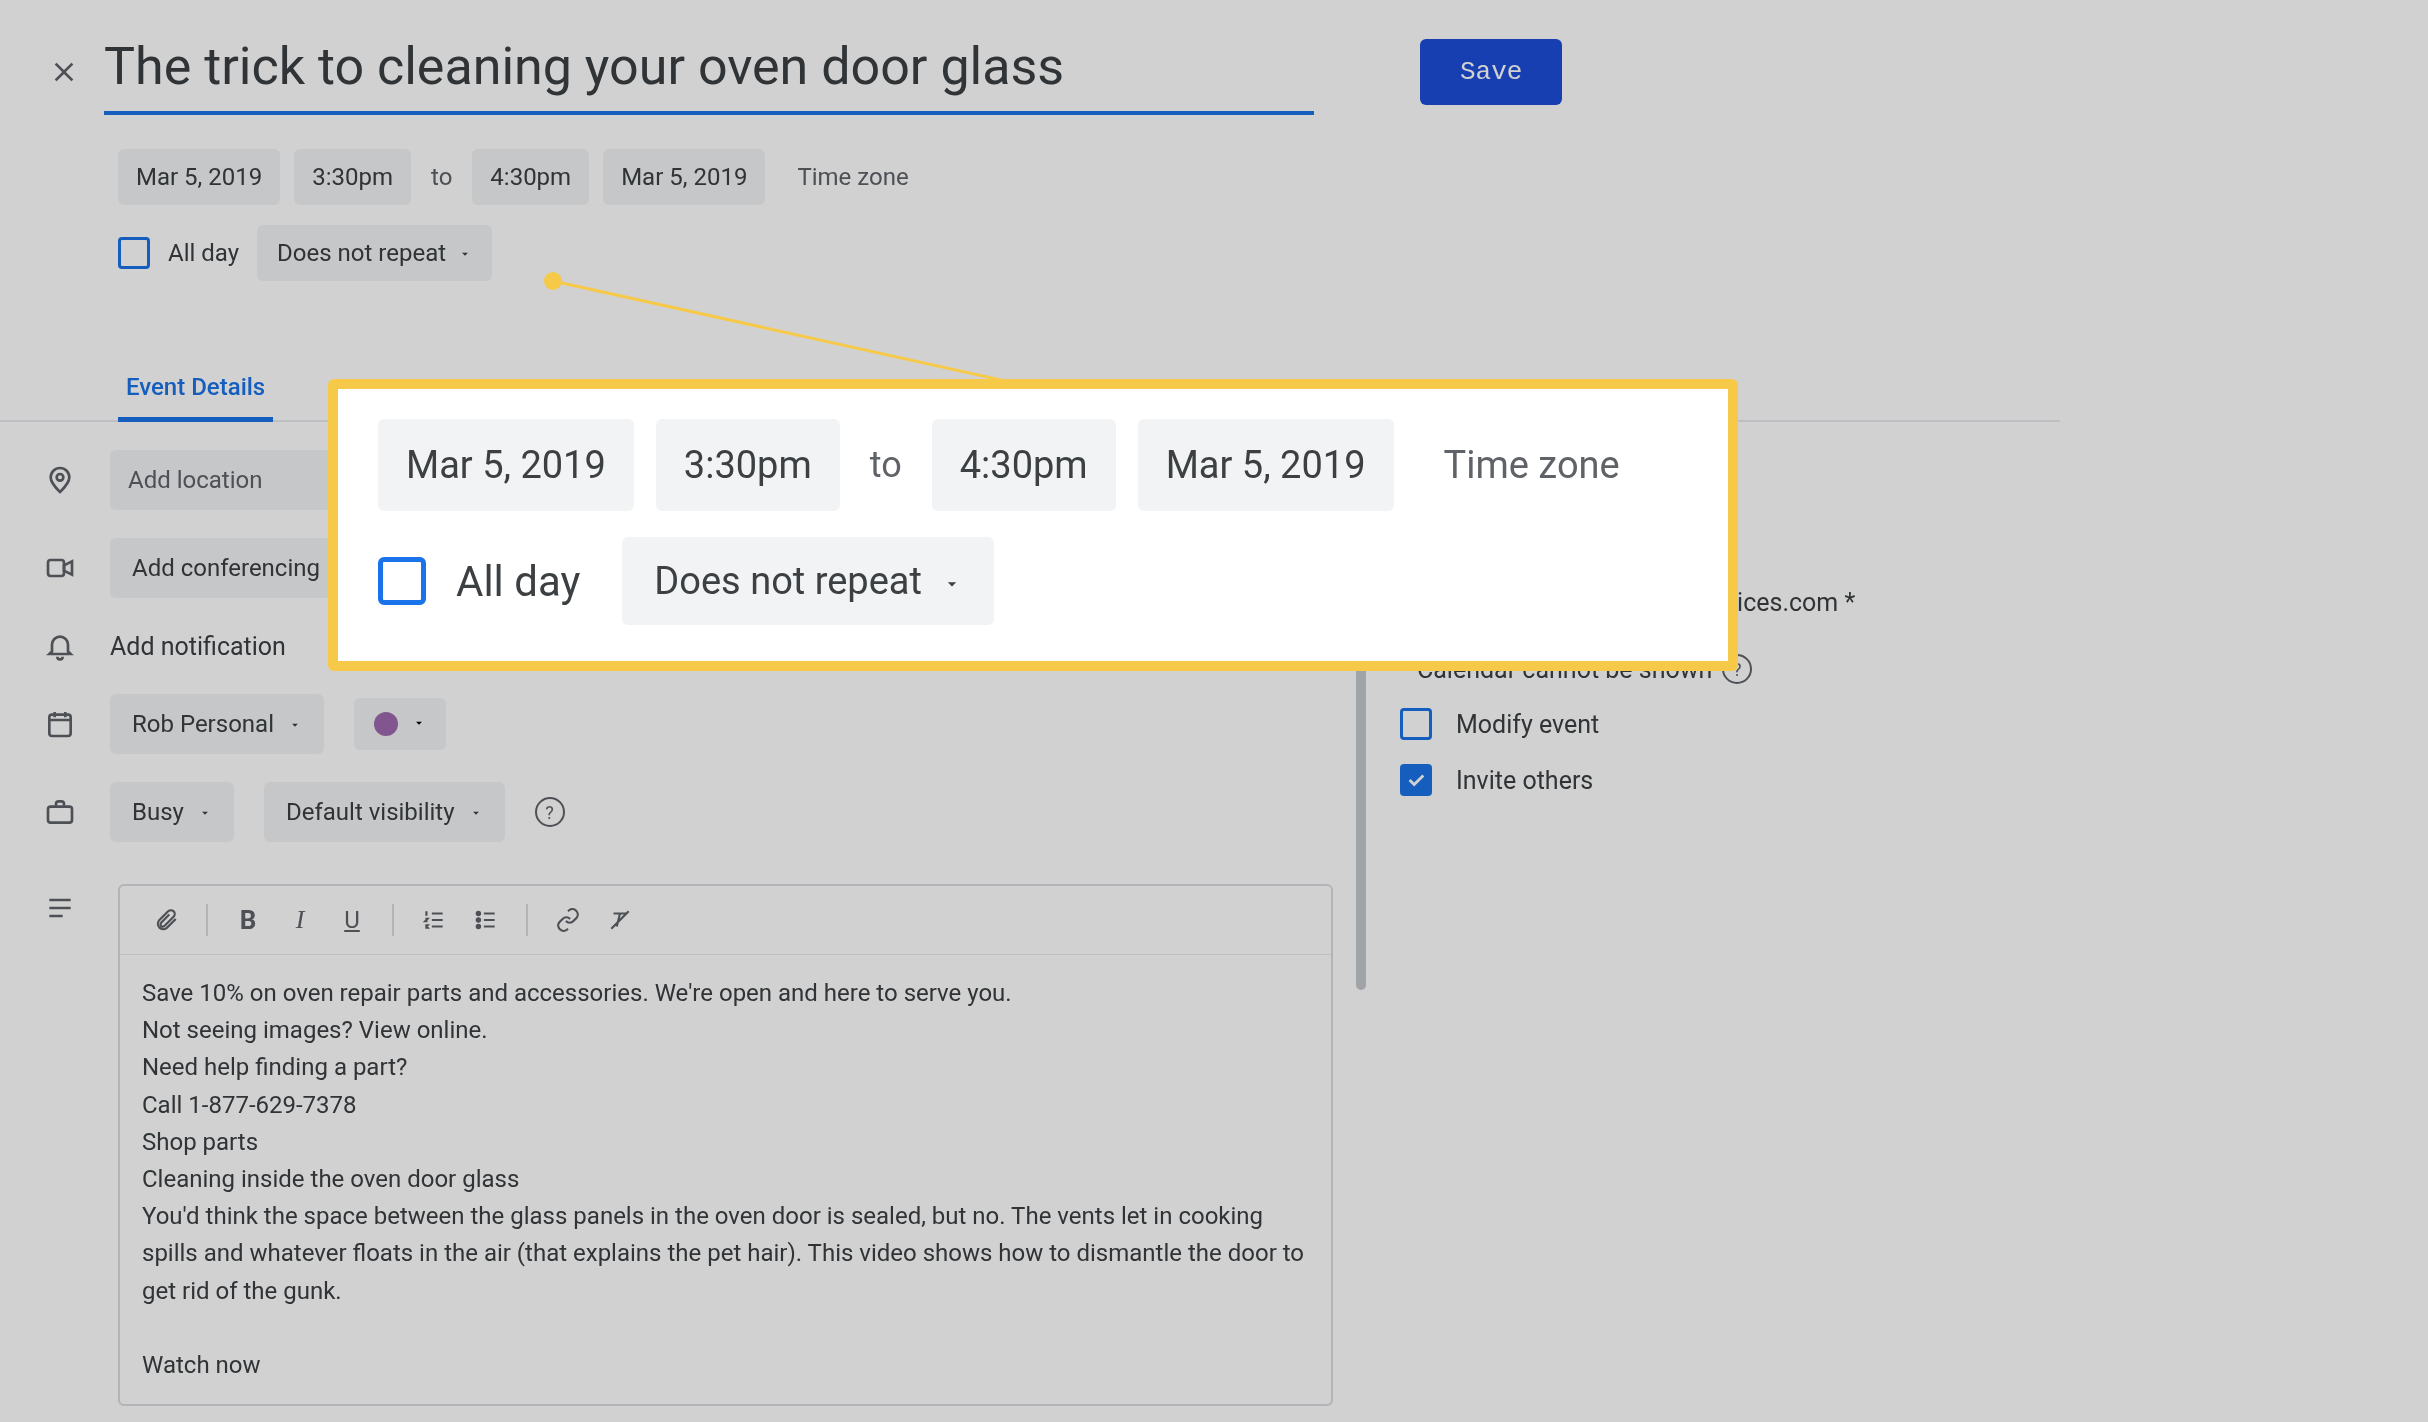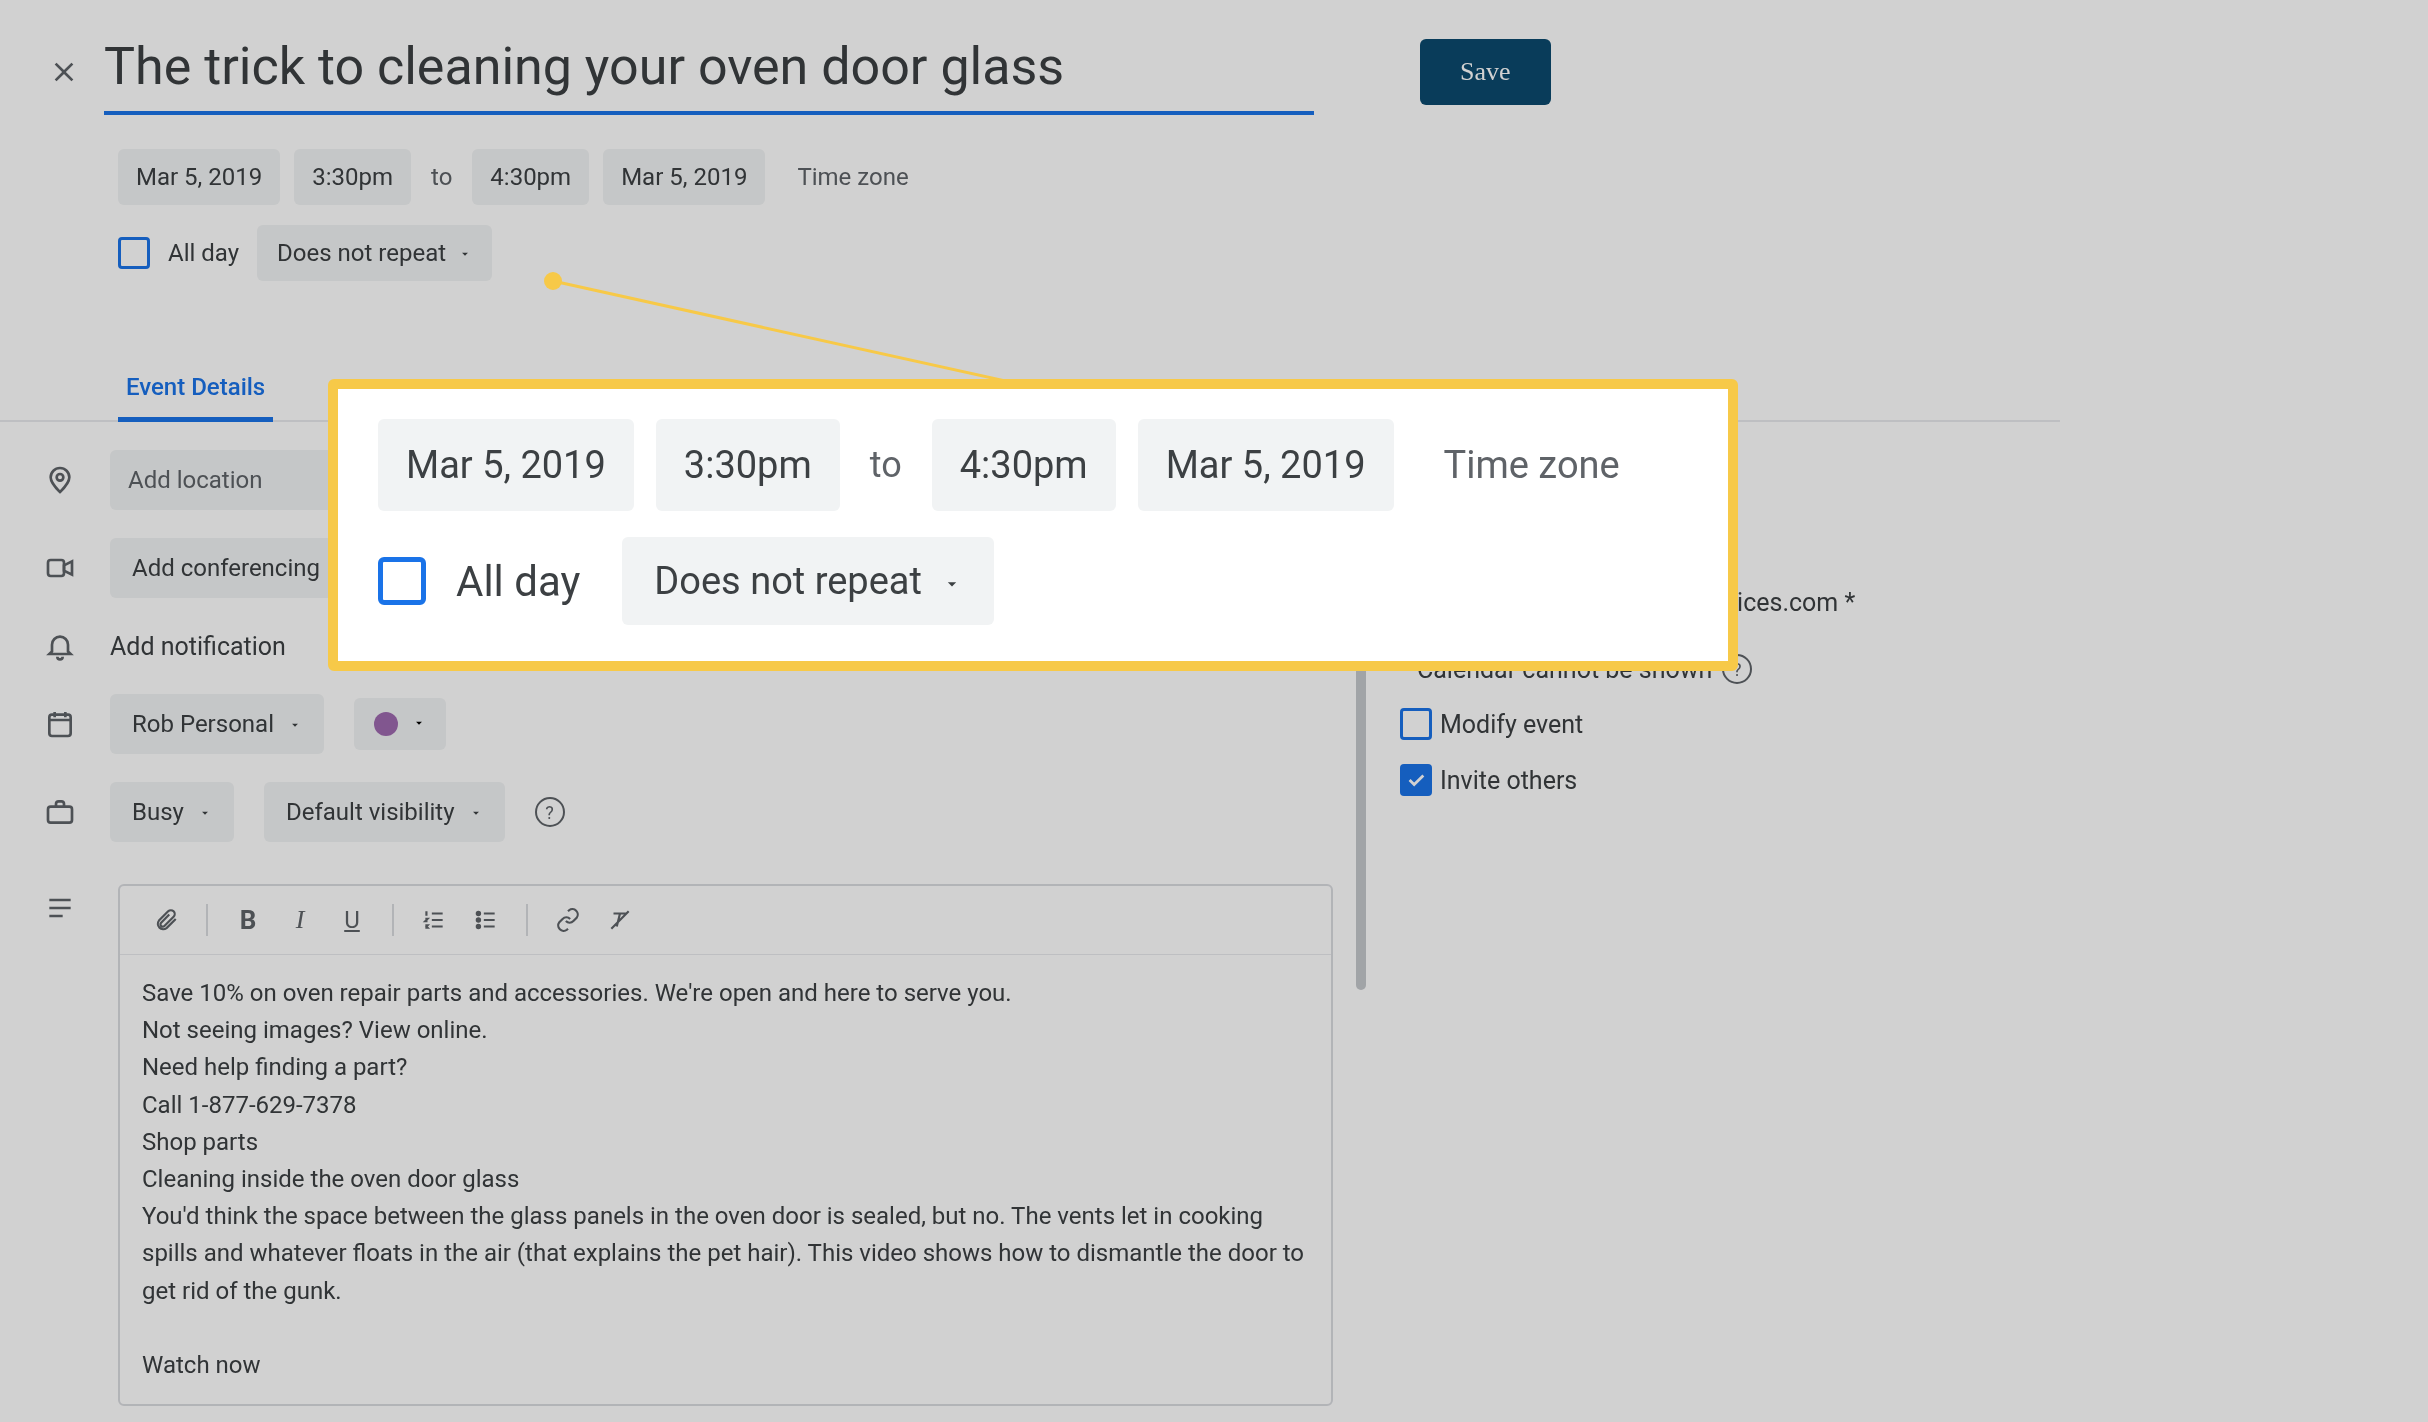--- a/index.html
+++ b/index.html
@@ -55,28 +55,28 @@
     background: transparent;
     font-family: 'Google Sans', Roboto, Arial, sans-serif;
   }
   .title-underline {
     height: 4px;
     background: #1a73e8;
     width: 100%;
   }
   .save-btn {
     margin-left: 90px;
-    background: #0c4a6e;
+    background: #1d4ed8;
     color: #fff;
     border: none;
     border-radius: 6px;
     font-size: 26px;
     padding: 18px 40px;
     cursor: pointer;
-    font-family: Liberation Serif, serif;
+    font-family: Liberation Mono, monospace;
   }
   
   .date-row {
     display: flex;
     align-items: center;
     gap: 14px;
     padding-left: 118px;
     margin-top: 18px;
   }
   .chip {
@@ -260,21 +260,21 @@
     gap: 22px;
   }
   .avatar {
     width: 40px; height: 40px; border-radius: 50%; background: #dadce0;
     display: flex; align-items: center; justify-content: center;
   }
   .avatar svg { width: 24px; height: 24px; fill: #9aa0a6; }
   .guest-email { font-size: 25px; color: #3c4043; }
   .hidden-cal { margin-top: 32px; font-size: 25px; color: #3c4043; display:flex; align-items:center; gap:10px; }
   .guests-can { margin-top: 46px; font-size: 25px; color: #3c4043; }
-  .check-row { display: flex; align-items: center; gap: 8px; margin-top: 24px; }
+  .check-row { display: flex; align-items: center; gap: 24px; margin-top: 24px; }
   .checkbox-filled {
     width: 32px; height: 32px; background: #1a73e8; border-radius: 4px;
     display: flex; align-items: center; justify-content: center; cursor: pointer;
   }
   .checkbox-filled svg { width: 22px; height: 22px; stroke: #fff; stroke-width: 3; fill: none; }
   .check-label { font-size: 25px; color: #3c4043; }
   
   .callout-line {
     position: absolute;
     z-index: 60;

